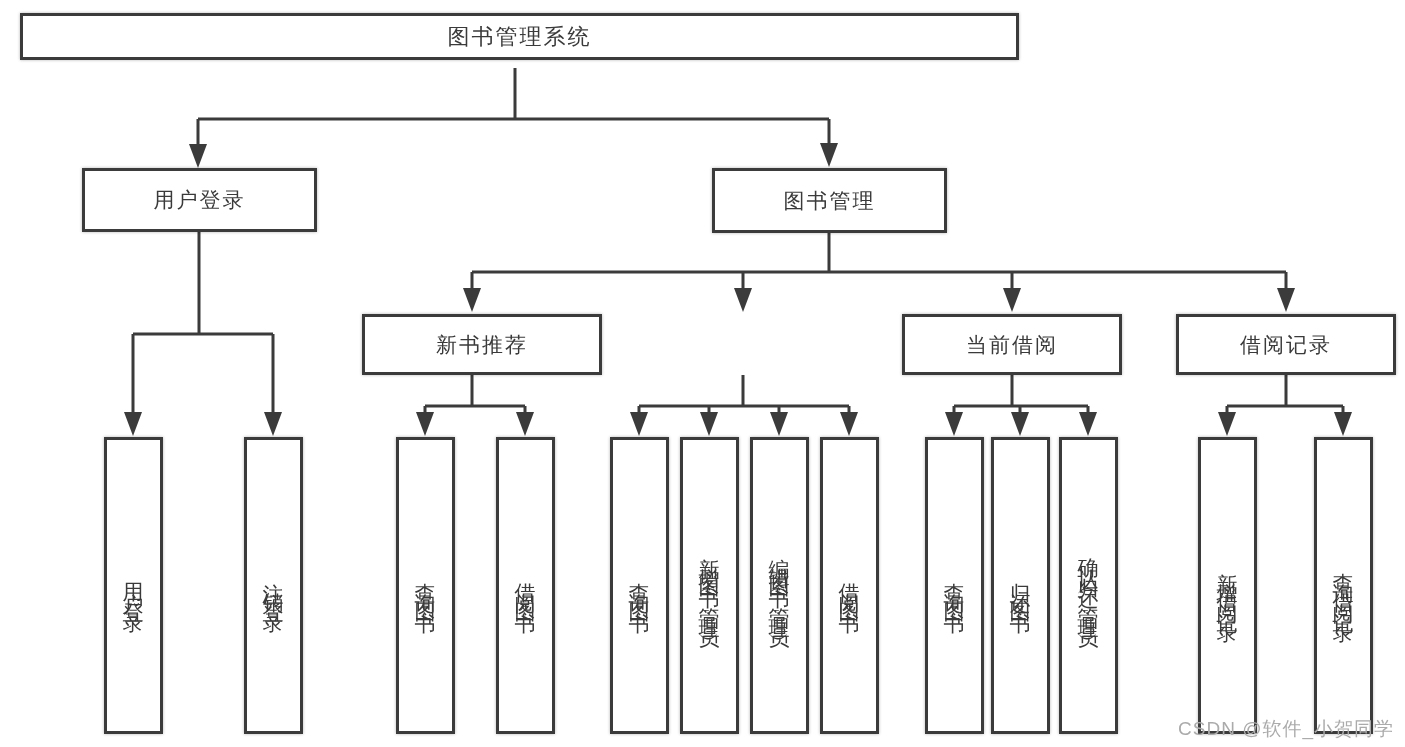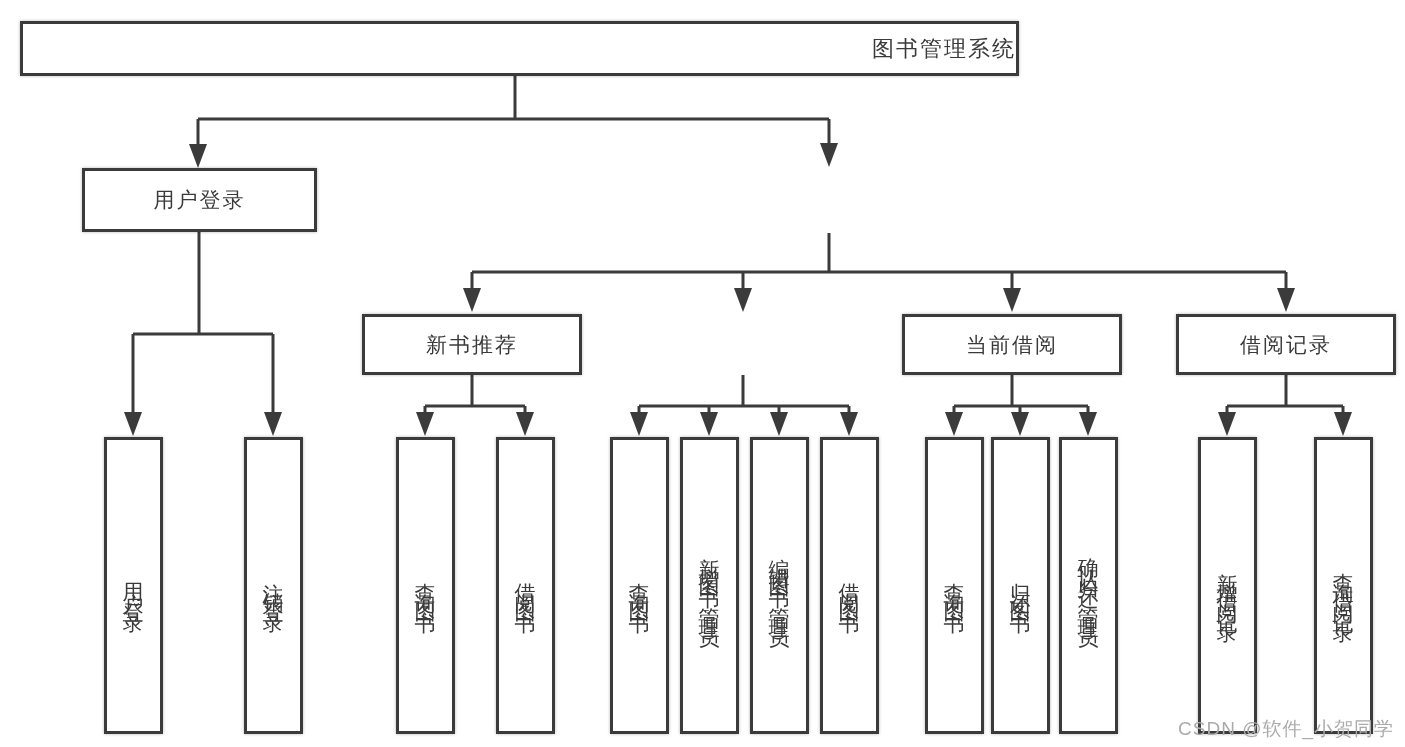--- a/index.html
+++ b/index.html
@@ -98,29 +98,32 @@
       <polygon points="770,412 788,412 779,436"></polygon>
       <polygon points="840,412 858,412 849,436"></polygon>
       <polygon points="945,412 963,412 954,436"></polygon>
       <polygon points="1011,412 1029,412 1020,436"></polygon>
       <polygon points="1079,412 1097,412 1088,436"></polygon>
       <polygon points="1218,412 1236,412 1227,436"></polygon>
       <polygon points="1334,412 1352,412 1343,436"></polygon>
     </g>
   </svg>
 
-  <div class="box" style="left:20px; top:21px; width:999px; height:55px;justify-content:flex-end;">
+  <div class="box" style="left:20px; top:13px; width:999px; height:47px;">
     <span class="root-label">图书管理系统</span>
   </div>
 
   <div class="box" style="left:82px; top:168px; width:235px; height:64px;">
     <span class="h-label">用户登录</span>
   </div>
+  <div class="box" style="left:712px; top:168px; width:235px; height:65px;">
+    <span class="h-label">图书管理</span>
+  </div>
 
-  <div class="box" style="left:362px; top:314px; width:220px; height:61px;">
+  <div class="box" style="left:362px; top:314px; width:240px; height:61px;">
     <span class="h-label">新书推荐</span>
   </div>
   <div class="box" style="left:902px; top:314px; width:220px; height:61px;">
     <span class="h-label">当前借阅</span>
   </div>
   <div class="box" style="left:1176px; top:314px; width:220px; height:61px;">
     <span class="h-label">借阅记录</span>
   </div>
 
   <div class="box leaf" style="left:104px; top:437px; width:59px; height:297px;">

